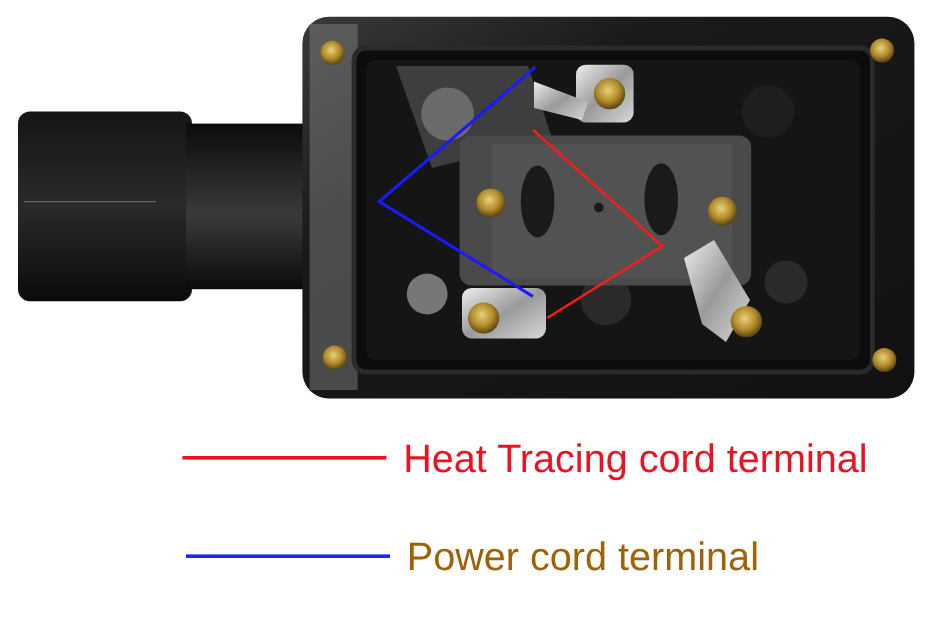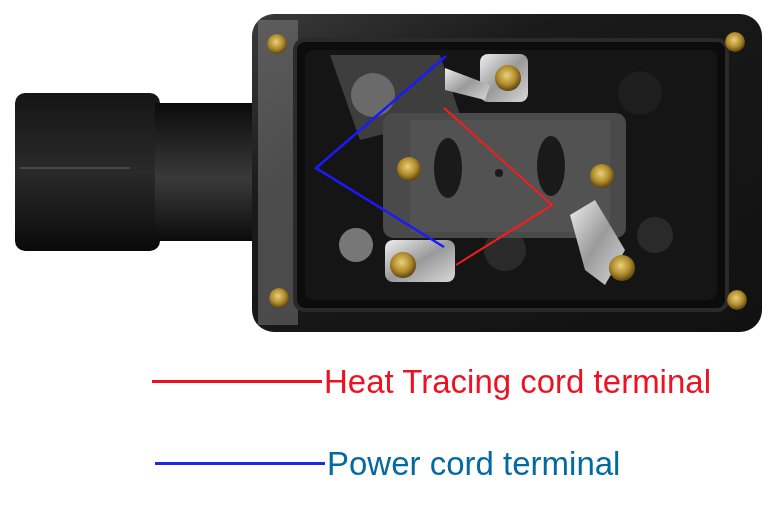--- a/index.html
+++ b/index.html
@@ -1,20 +1,20 @@
 <!DOCTYPE html>
 <html><head>
 <meta charset="utf-8">
 <style>
   html, body { margin: 0; padding: 0; background: #ffffff; }
   body { width: 777px; height: 517px; position: relative; overflow: hidden; font-family: "Liberation Sans", "DejaVu Sans", sans-serif; }
   .photo { position: absolute; left: 0; top: 0; width: 777px; height: 345px; }
   .legend-row { position: absolute; display: flex; align-items: center; }
   .legend-line { height: 3px; }
-  .legend-label { font-size: 33px; line-height: 1; margin-left: 2px; white-space: nowrap; }
+  .legend-label { font-size: 33px; line-height: 1; margin-left: 14px; white-space: nowrap; }
   #legend-heat { left: 152px; top: 365px; }
   #legend-power { left: 155px; top: 447px; }
 </style>
 </head>
 <body>
 
 <svg class="photo" viewBox="0 0 777 345" xmlns="http://www.w3.org/2000/svg">
   <defs>
     <linearGradient id="plug" x1="0" y1="0" x2="0" y2="1">
       <stop offset="0" stop-color="#151515"></stop>
@@ -91,14 +91,14 @@
   <polyline points="444,108 552,205 456,265" fill="none" stroke="#ff1a1a" stroke-width="2"></polyline>
 </svg>
 
 <div class="legend-row" id="legend-heat">
   <div class="legend-line" style="width:170px;background:#ee1122;"></div>
   <span class="legend-label" style="color:#ee1122;">Heat Tracing cord terminal</span>
 </div>
 
 <div class="legend-row" id="legend-power">
   <div class="legend-line" style="width:170px;background:#1a2ae8;"></div>
-  <span class="legend-label" style="color:#0369a1;">Power cord terminal</span>
+  <span class="legend-label" style="color:#a16207;">Power cord terminal</span>
 </div>
 
 </body></html>

